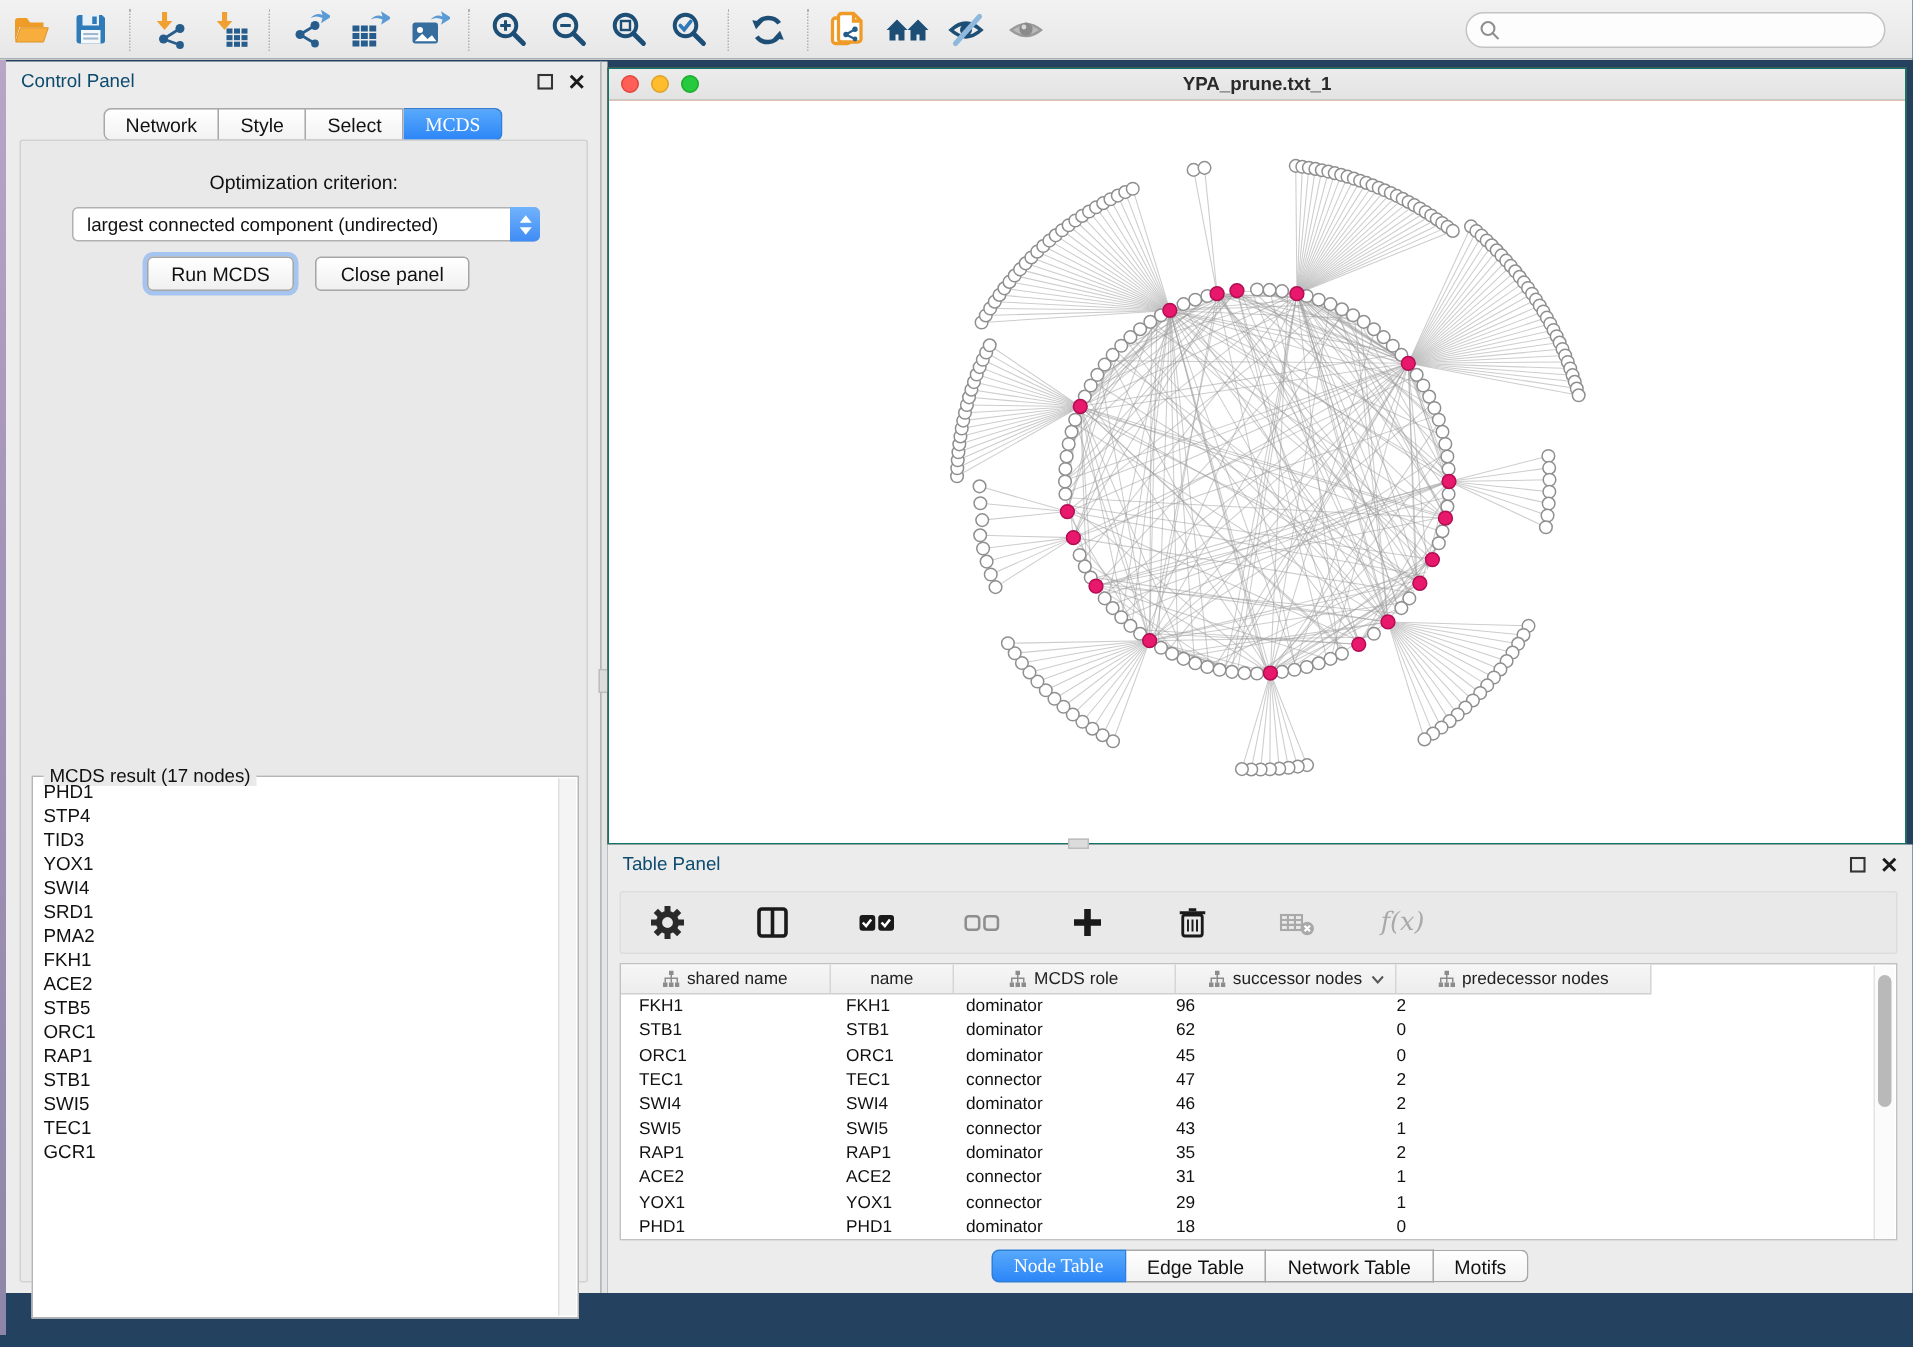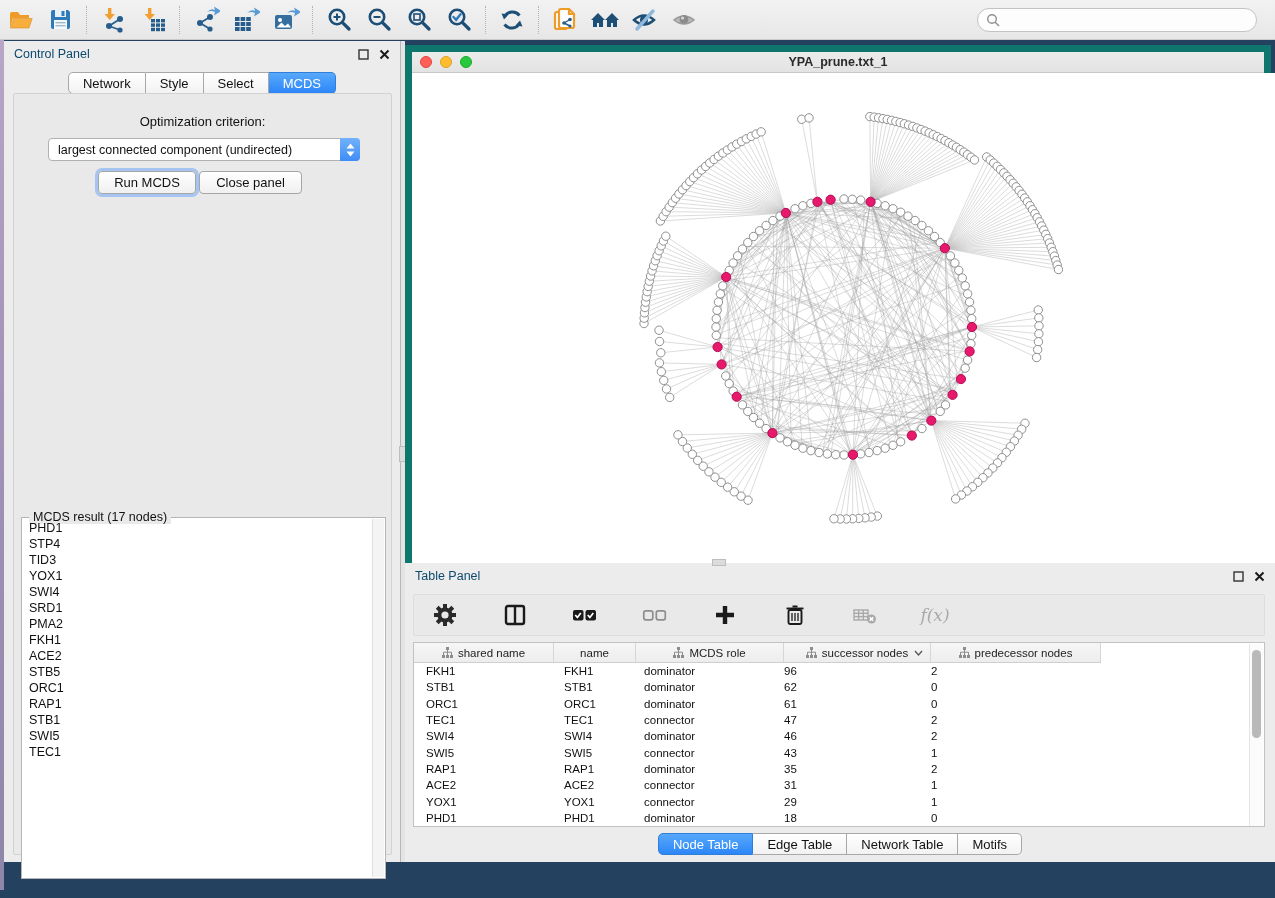--- a/index.html
+++ b/index.html
@@ -24,44 +24,44 @@
   #control-panel { left:4px; top:41px; width:397px; height:821px; background:#ececec; border-right:1px solid #b6b6b6; }
   .panel-head { position:absolute; left:0; top:0; width:100%; height:26px; display:flex; align-items:center; padding:0 10px; }
   .panel-title { font-size:12.5px; color:#0c4a6e; }
   .panel-icons { margin-left:auto; display:flex; gap:9px; align-items:center; }
   .ph-icon { width:12px; height:12px; display:flex; align-items:center; justify-content:center; }
 
   #cp-tabs { position:absolute; left:0; top:31px; width:100%; display:flex; justify-content:center; }
   .seg-tab { height:22px; padding:0 14px; background:linear-gradient(#ffffff,#f2f2f2); border:1px solid #a8a8a8; border-left:none; font-size:13px; color:#111; display:flex; align-items:center; cursor:default; }
   .seg-tab:first-child { border-left:1px solid #a8a8a8; border-radius:5px 0 0 5px;text-align:center; }
   .seg-tab:last-child { border-radius:0 5px 5px 0; }
-  .seg-tab.active { background:linear-gradient(#58a9fc,#2c86f7); border-color:#2f7fd8; color:#fff; }
+  .seg-tab.active { background:linear-gradient(#58a9fc,#2c86f7); border-color:#2f7fd8; color:#fff;font-family:Liberation Serif, serif; }
 
   #cp-inner { position:absolute; left:9px; top:52px; width:379px; height:762px; background:#e9e9e9; border:1px solid #d2d2d2; border-radius:2px; }
   #opt-label { position:absolute; left:0; top:20px; width:100%; text-align:center; font-size:13px; color:#111; }
   #opt-select { position:absolute; left:34px; top:44px; width:312px; height:23px; background:#fff; border:1px solid #b1b1b1; border-radius:4px; display:flex; align-items:center; cursor:default; }
   #opt-select .sel-text { font-size:12.5px; color:#111; padding-left:9px; flex:1; white-space:nowrap; }
   #opt-select .sel-step { width:20px; height:23px; margin-right:-1px; background:linear-gradient(#71b2fb,#3f8cf6); border-radius:0 4px 4px 0; display:flex; flex-direction:column; align-items:center; justify-content:center; gap:2px; }
   .btn { background:linear-gradient(#ffffff,#f0f0f0); border:1px solid #a6a6a6; border-radius:4px; font-size:13px; color:#111; display:flex; align-items:center; justify-content:center; cursor:default; }
   #run-btn { position:absolute; left:84px; top:77px; width:98px; height:23px; box-shadow:0 0 0 3px rgba(110,165,245,.55); }
-  #closep-btn { position:absolute; left:185px; top:77px; width:103px; height:23px; }
+  #closep-btn { position:absolute; left:196px; top:77px; width:103px; height:23px; }
 
   #mcds-box { position:absolute; left:7px; top:416px; width:365px; height:369px; }
   #mcds-border { position:absolute; left:0; top:7px; width:100%; height:362px; border:1px solid #b5b5b5; background:#fff; }
   #mcds-title { position:absolute; left:8px; top:0; background:#e9e9e9; padding:0 4px; font-size:12.5px; color:#111; }
   #mcds-list { position:absolute; left:2px; top:10px; width:348px; height:356px; overflow:hidden; }
   .mcds-item { font-size:12.5px; color:#111; height:16px; line-height:16px; padding-left:6px; }
   #mcds-scroll { position:absolute; right:2px; top:9px; width:12px; height:358px; background:#f4f4f4; border-left:1px solid #e0e0e0; }
 
   
   #v-splitter { left:401px; top:41px; width:4px; height:821px; background:#e4e4e4; }
   #v-handle { left:399px; top:446px; width:7px; height:16px; background:#dcdcdc; border:1px solid #bdbdbd; }
 
   
-  #net-window { left:405px; top:45px; width:866px; height:518px; border:7px solid #0f766e; background:#c2410c; }
+  #net-window { left:405px; top:45px; width:866px; height:518px; border:1px solid #0f766e; background:#c2410c; }
   #net-titlebar { position:absolute; left:0; top:0; width:100%; height:21px; background:linear-gradient(#ececec,#e3e3e3); border-bottom:1px solid #c8c8c8; display:flex; align-items:center; }
   .light { width:12px; height:12px; border-radius:50%; margin-left:8px; }
   #net-title { position:absolute; width:100%; text-align:center; font-size:12.5px; font-weight:bold; color:#2a2a2a; }
   #net-canvas { position:absolute; left:0; top:21px; width:864px; height:495px; background:#fff; }
 
   
   #table-panel { left:405px; top:563px; width:870px; height:299px; background:#ececec; }
   #h-handle { left:712px; top:559px; width:14px; height:7px; background:#dcdcdc; border:1px solid #bdbdbd; }
   #tp-toolbar { position:absolute; left:8px; top:31px; width:852px; height:42px; background:#e9e9e9; border:1px solid #dddddd; border-radius:2px; display:flex; align-items:center; padding-left:12px;gap:32px; }
   .tp-btn { width:38px; height:36px; display:flex; align-items:center; justify-content:center; }
@@ -307,20 +307,21 @@
             <div class="mcds-item">SRD1</div>
             <div class="mcds-item">PMA2</div>
             <div class="mcds-item">FKH1</div>
             <div class="mcds-item">ACE2</div>
             <div class="mcds-item">STB5</div>
             <div class="mcds-item">ORC1</div>
             <div class="mcds-item">RAP1</div>
             <div class="mcds-item">STB1</div>
             <div class="mcds-item">SWI5</div>
             <div class="mcds-item">TEC1</div>
+            <div class="mcds-item">GCR1</div>
           </div>
         <div id="mcds-scroll"></div>
       </div>
     </div>
   </div>
 
   <div class="abs" id="v-splitter"></div>
   <div class="abs" id="v-handle"></div>
 
   <div class="abs" id="net-window">
@@ -1120,21 +1121,21 @@
             <div class="td" style="width: 140px; padding: 0px 0px 0px 12px;">STB1</div>
             <div class="td" style="width: 82px; padding: 0px 0px 0px 10px;">STB1</div>
             <div class="td" style="width: 148px; padding: 0px 0px 0px 8px;">dominator</div>
             <div class="td num" style="width: 147px; padding: 0px 14px 0px 0px;">62</div>
             <div class="td num" style="width: 170px; padding: 0px 14px 0px 0px;">0</div>
           </div>
           <div class="tr">
             <div class="td" style="width: 140px; padding: 0px 0px 0px 12px;">ORC1</div>
             <div class="td" style="width: 82px; padding: 0px 0px 0px 10px;">ORC1</div>
             <div class="td" style="width: 148px; padding: 0px 0px 0px 8px;">dominator</div>
-            <div class="td num" style="width: 147px; padding: 0px 14px 0px 0px;">61</div>
+            <div class="td num" style="width: 147px; padding: 0px 14px 0px 0px;">45</div>
             <div class="td num" style="width: 170px; padding: 0px 14px 0px 0px;">0</div>
           </div>
           <div class="tr">
             <div class="td" style="width: 140px; padding: 0px 0px 0px 12px;">TEC1</div>
             <div class="td" style="width: 82px; padding: 0px 0px 0px 10px;">TEC1</div>
             <div class="td" style="width: 148px; padding: 0px 0px 0px 8px;">connector</div>
             <div class="td num" style="width: 147px; padding: 0px 14px 0px 0px;">47</div>
             <div class="td num" style="width: 170px; padding: 0px 14px 0px 0px;">2</div>
           </div>
           <div class="tr">

